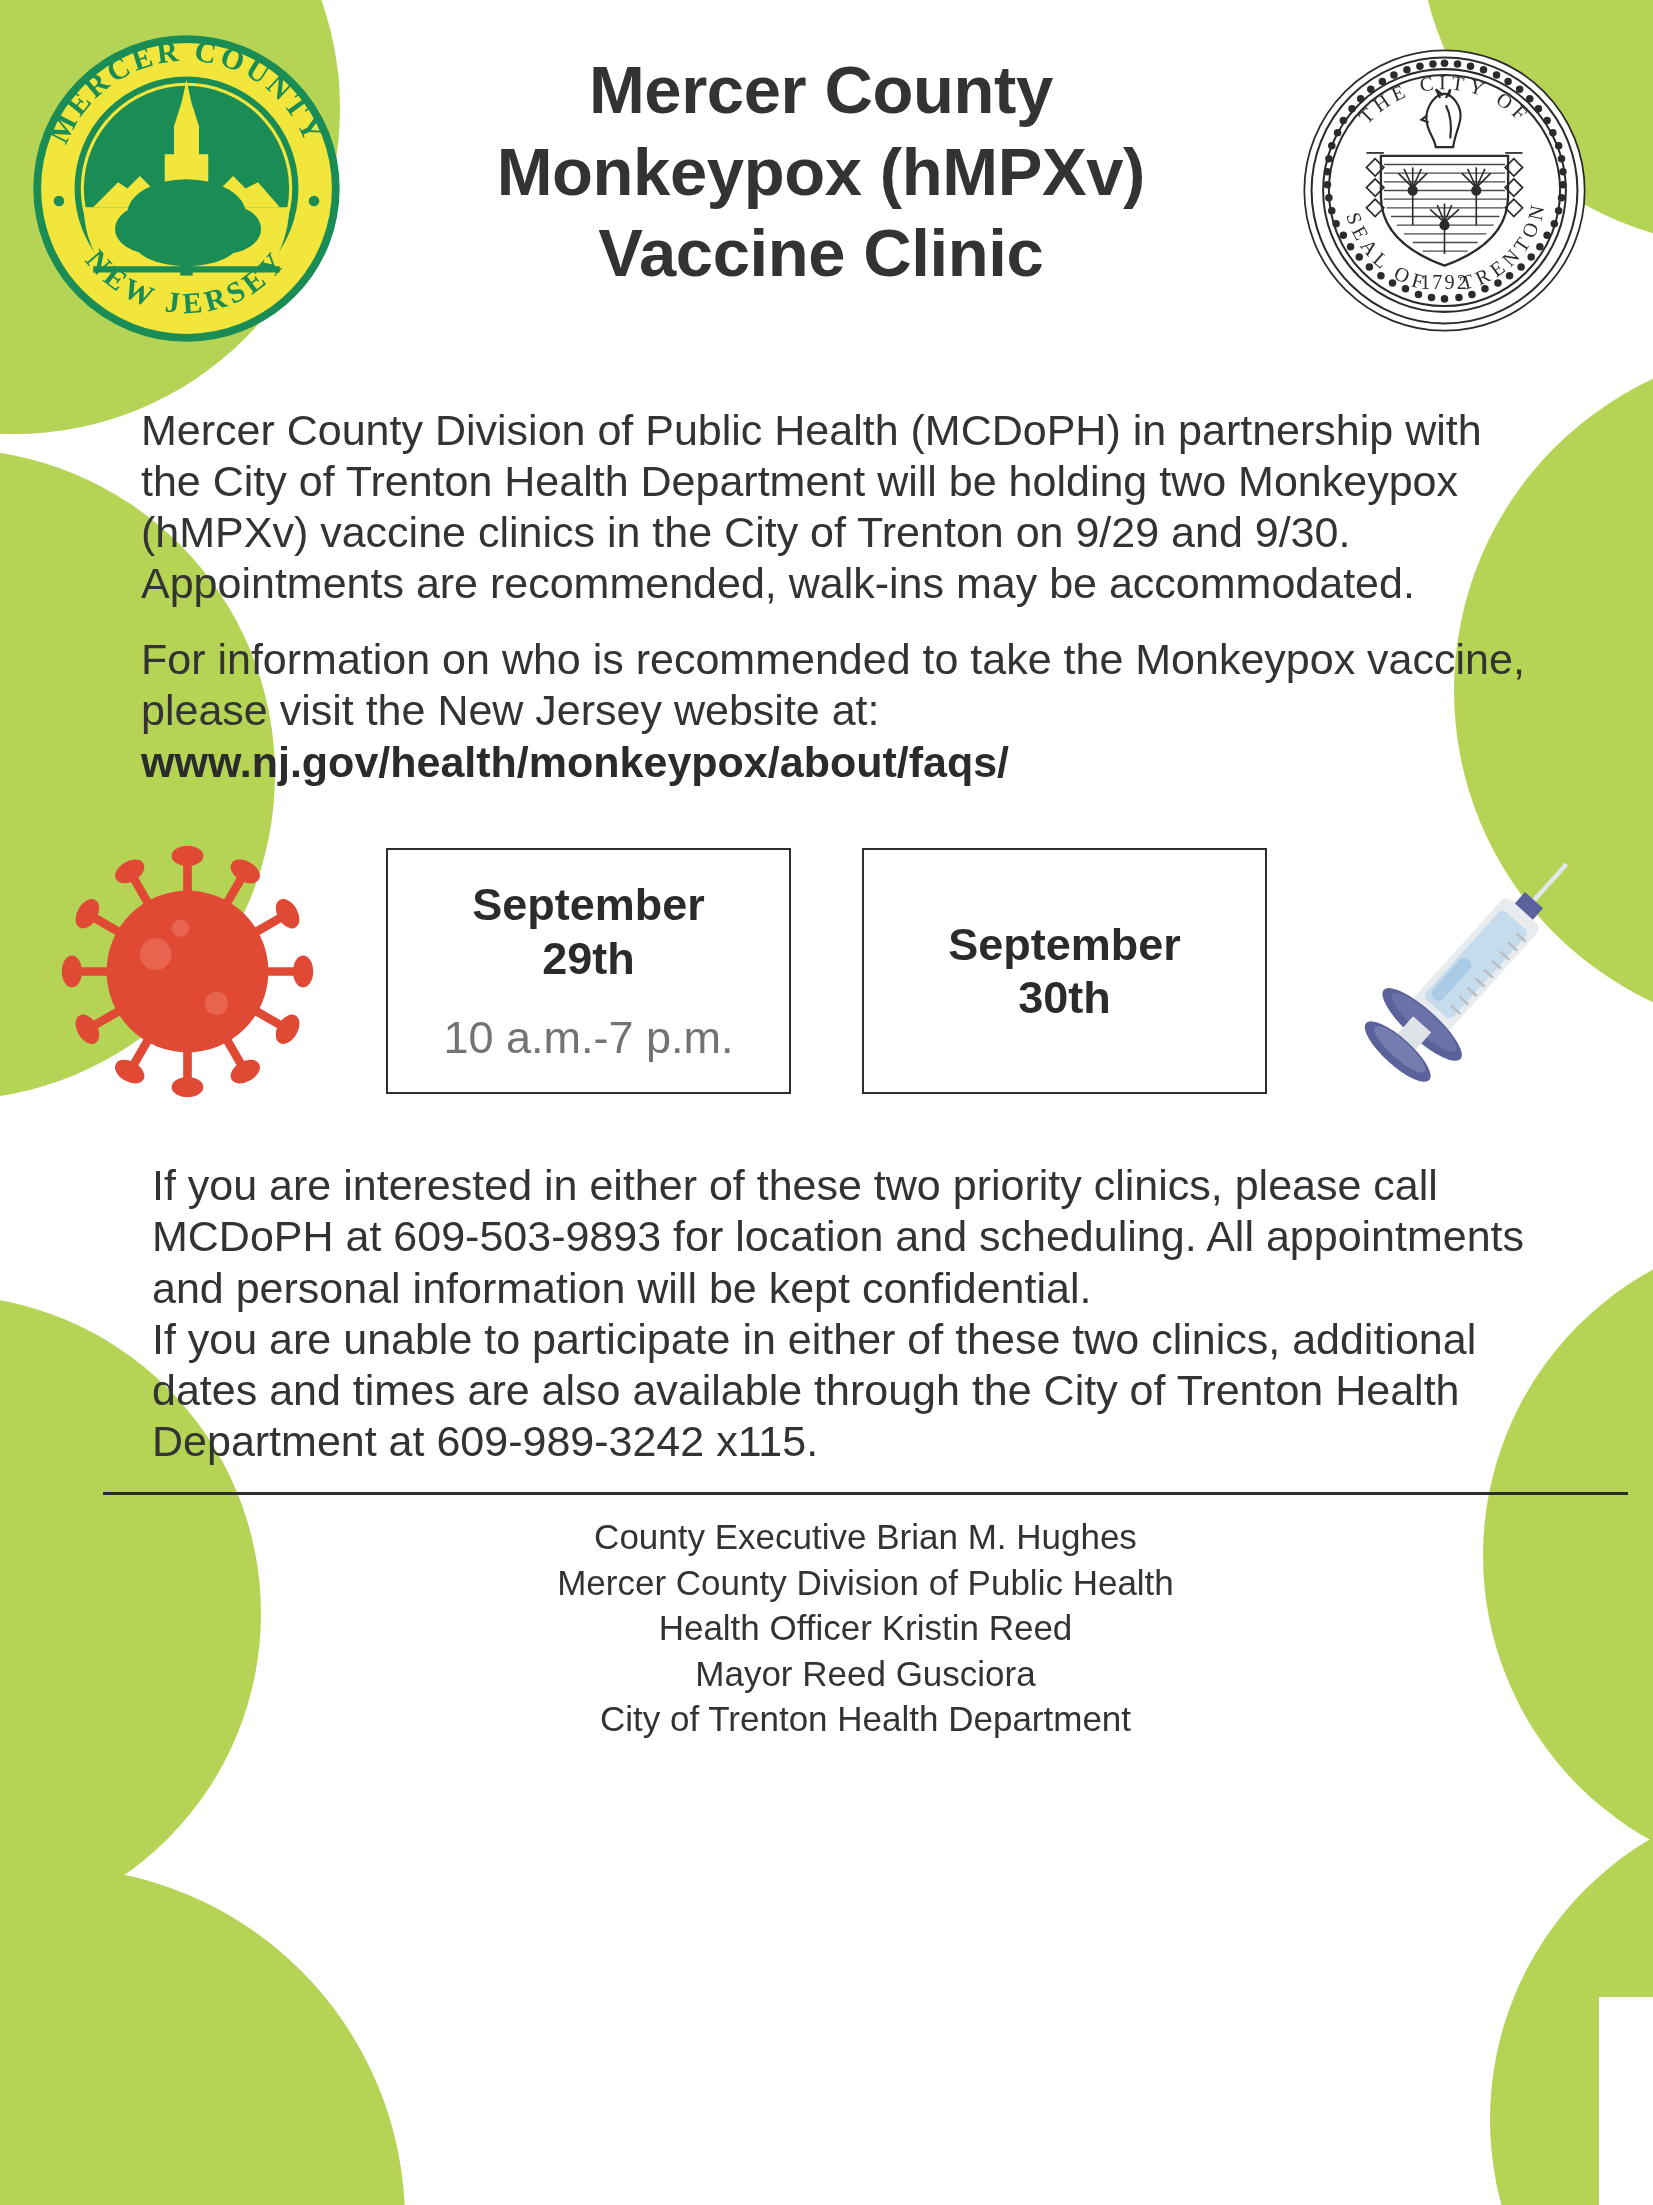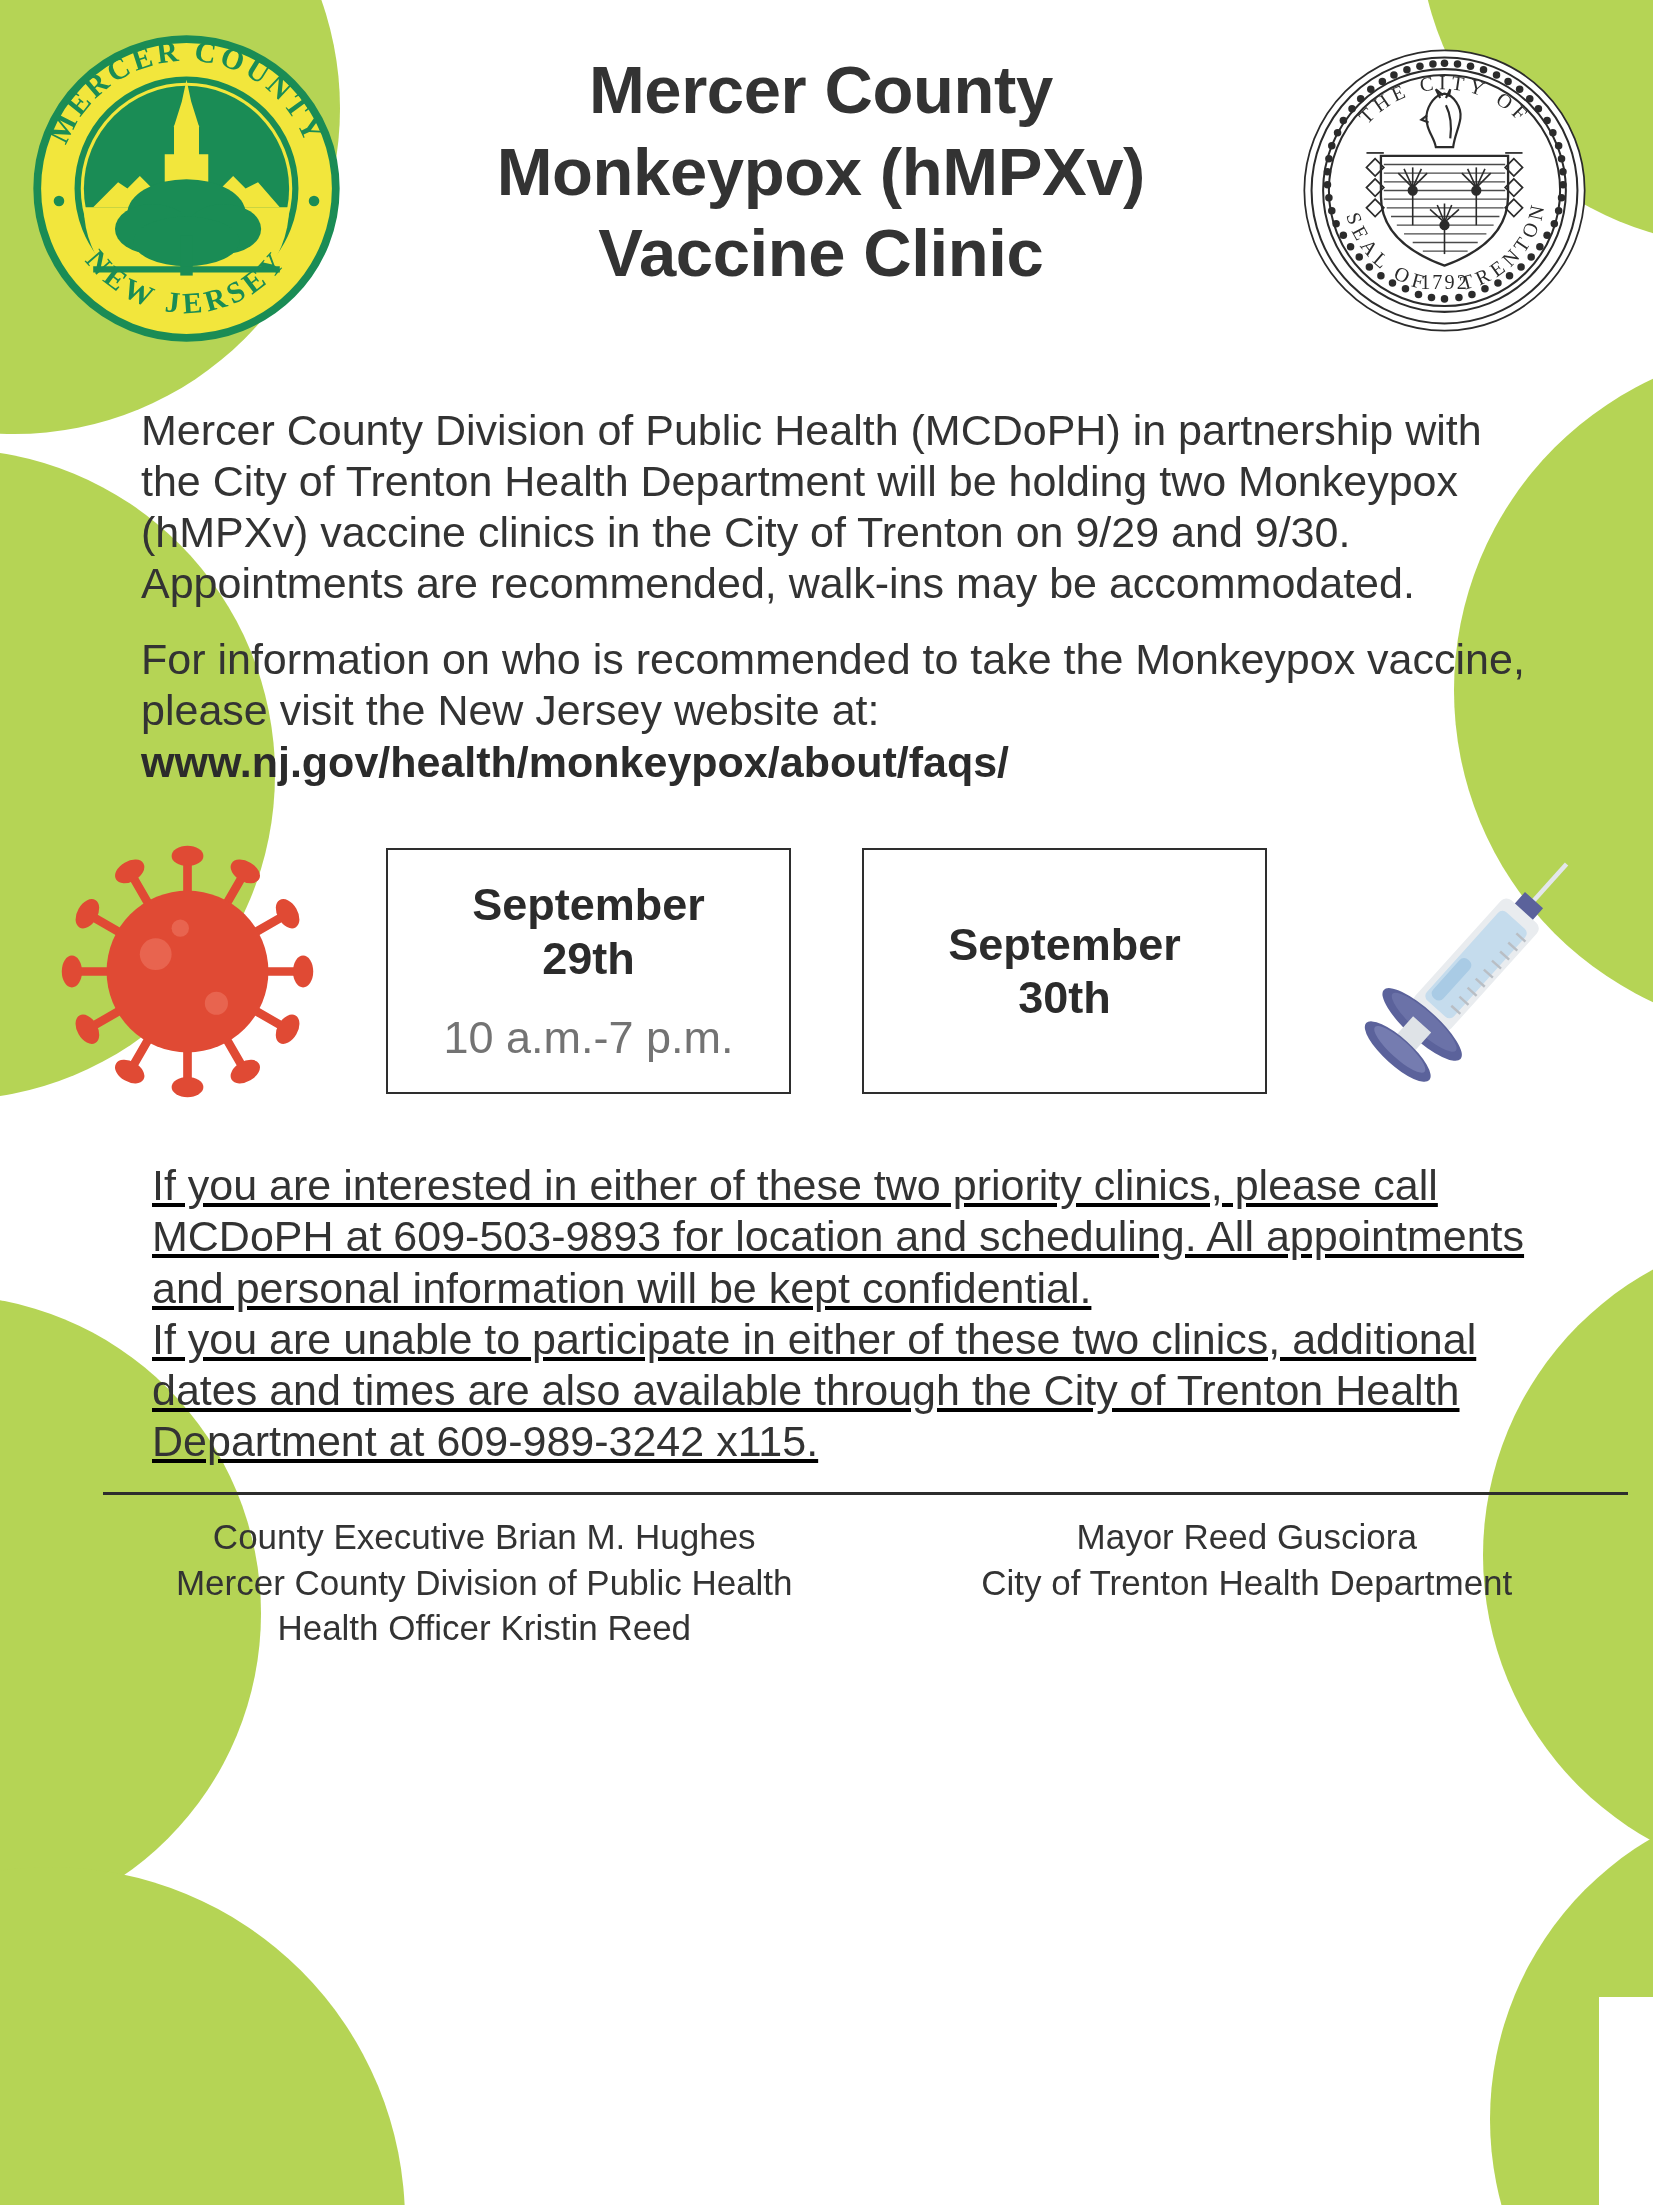--- a/index.html
+++ b/index.html
@@ -144,40 +144,40 @@
     height: 311px;
     flex: 0 0 auto;
   }
 
   
   .lower-area {
     position: relative;
     z-index: 3;
     padding: 0 109px 0 152px;
     margin-top: 30px;
-    text-decoration: underline;
   }
   .lower-area .para { font-size: 43px; line-height: 1.19; margin-bottom: 0; }
 
   
   .footer-wrap {
     position: relative;
     z-index: 3;
     margin-top: 24.6px;
     padding: 0 26px 0 103px;
   }
   .divider {
     height: 3.6px;
     background: #2d2d2d;
     width: 100%;
   }
   .footer-cols {
     display: flex;
     justify-content: flex-end;
     padding-top: 19px;
+    flex-direction: column;
   }
   .footer-col {
     text-align: center;
     flex: 1 1 0;
   }
   .footer-line {
     font-size: 35px;
     color: #333333;
     line-height: 1.3;
   }

